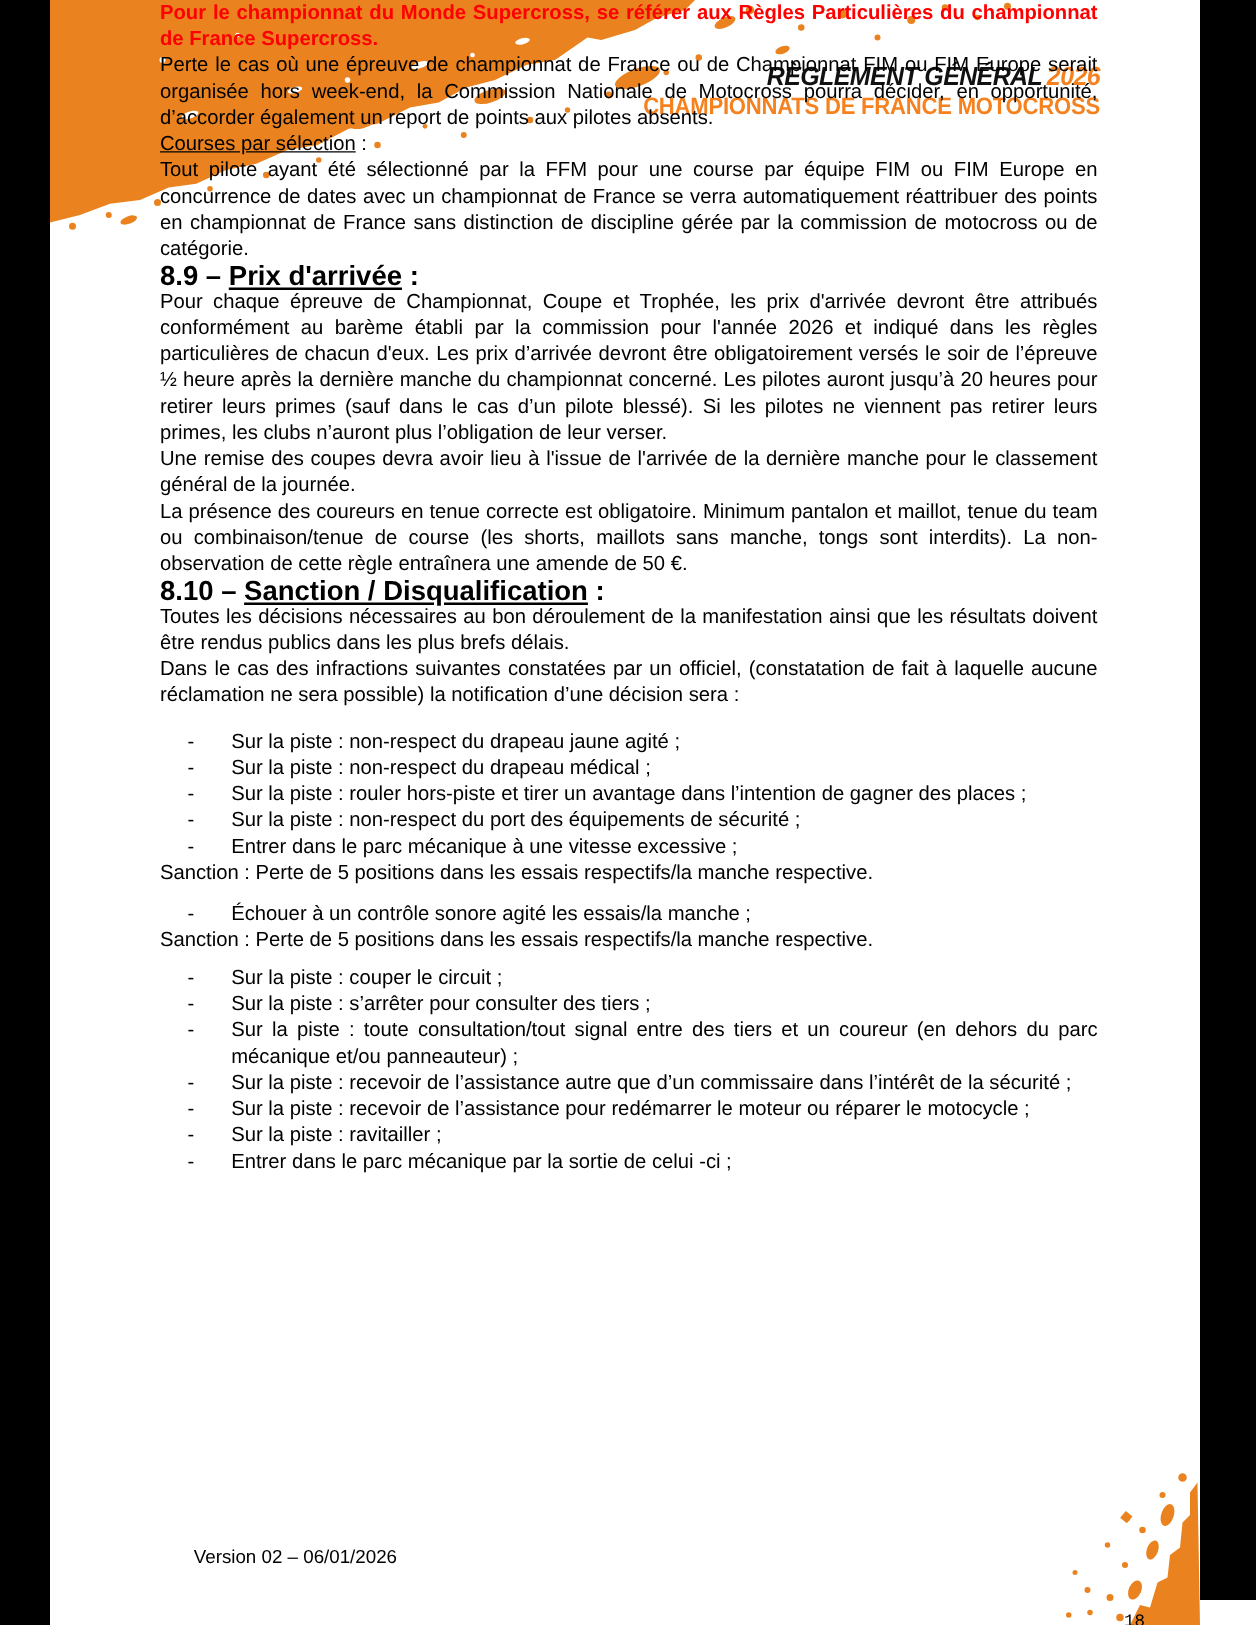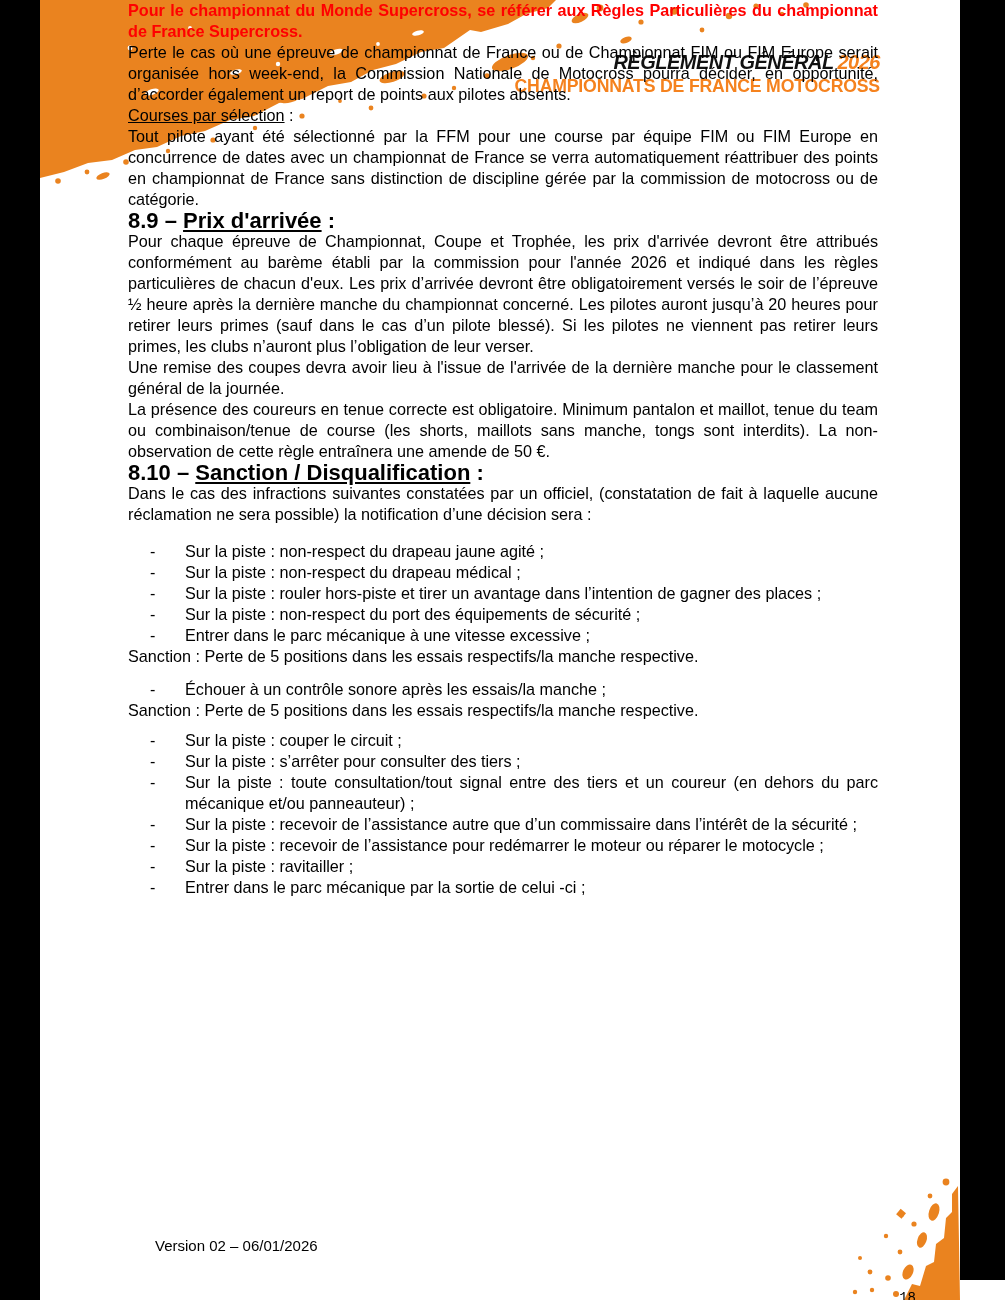--- a/index.html
+++ b/index.html
@@ -146,20 +146,21 @@
       <p class="sec-head"><span>8.9 – </span><span class="u">Prix d'arrivée</span><span> :</span></p>
 
       <p class="p-89">Pour chaque épreuve de Championnat, Coupe et Trophée, les prix d'arrivée devront être attribués conformément au barème établi par la commission pour l'année 2026 et indiqué dans les règles particulières de chacun d'eux. Les prix d’arrivée devront être obligatoirement versés le soir de l’épreuve ½ heure après la dernière manche du championnat concerné. Les pilotes auront jusqu’à 20 heures pour retirer leurs primes (sauf dans le cas d’un pilote blessé). Si les pilotes ne viennent pas retirer leurs primes, les clubs n’auront plus l’obligation de leur verser.</p>
 
       <p class="p-remise">Une remise des coupes devra avoir lieu à l'issue de l'arrivée de la dernière manche pour le classement général de la journée.</p>
 
       <p class="p-tenue">La présence des coureurs en tenue correcte est obligatoire. Minimum pantalon et maillot, tenue du team ou combinaison/tenue de course (les shorts, maillots sans manche, tongs sont interdits). La non-observation de cette règle entraînera une amende de 50 €.</p>
 
       <p class="sec-head sec-head-810"><span>8.10 – </span><span class="u">Sanction / Disqualification</span><span> :</span></p>
 
+      <p class="p-810">Toutes les décisions nécessaires au bon déroulement de la manifestation ainsi que les résultats doivent être rendus publics dans les plus brefs délais.</p>
 
       <p class="p-infractions">Dans le cas des infractions suivantes constatées par un officiel, (constatation de fait à laquelle aucune réclamation ne sera possible) la notification d’une décision sera :</p>
 
       <ul class="dash-list first">
         <li>
             <span class="marker">-</span>
             <span class="li-text">Sur la piste : non-respect du drapeau jaune agité ;</span>
           </li>
         <li>
             <span class="marker">-</span>
@@ -177,21 +178,21 @@
             <span class="marker">-</span>
             <span class="li-text">Entrer dans le parc mécanique à une vitesse excessive ;</span>
           </li>
       </ul>
 
       <p class="p-sanction1">Sanction : Perte de 5 positions dans les essais respectifs/la manche respective.</p>
 
       <ul class="dash-list single">
         <li>
             <span class="marker">-</span>
-            <span class="li-text">Échouer à un contrôle sonore après les essais/la manche ;</span>
+            <span class="li-text">Échouer à un contrôle sonore agité les essais/la manche ;</span>
           </li>
       </ul>
 
       <p class="p-sanction2">Sanction : Perte de 5 positions dans les essais respectifs/la manche respective.</p>
 
       <ul class="dash-list second">
         <li>
             <span class="marker">-</span>
             <span class="li-text">Sur la piste : couper le circuit ;</span>
           </li>

